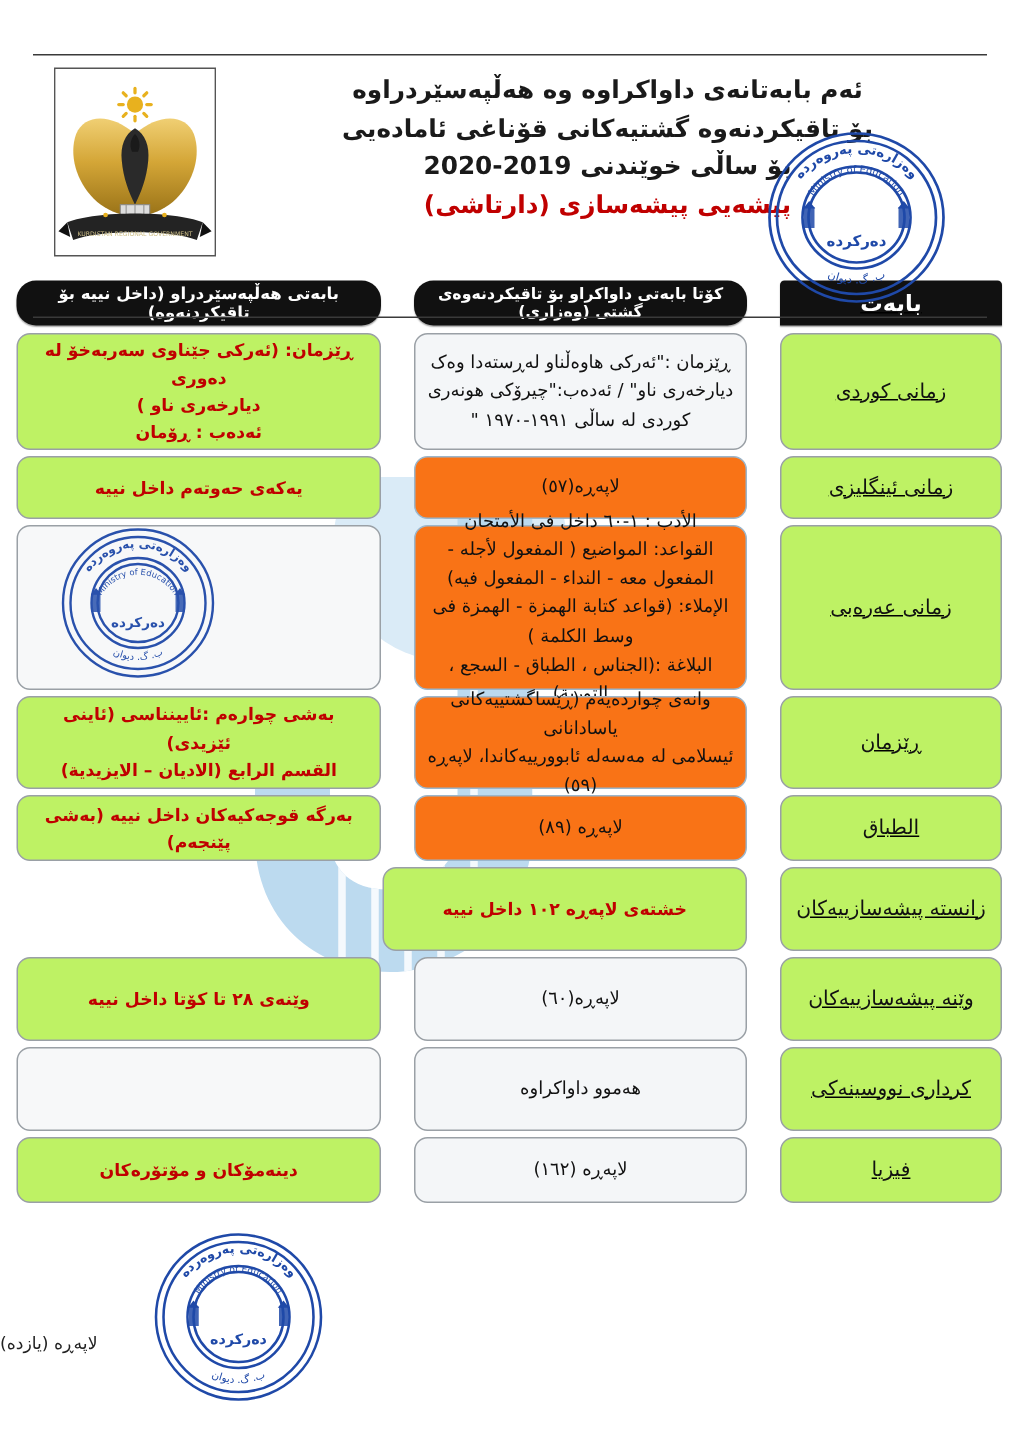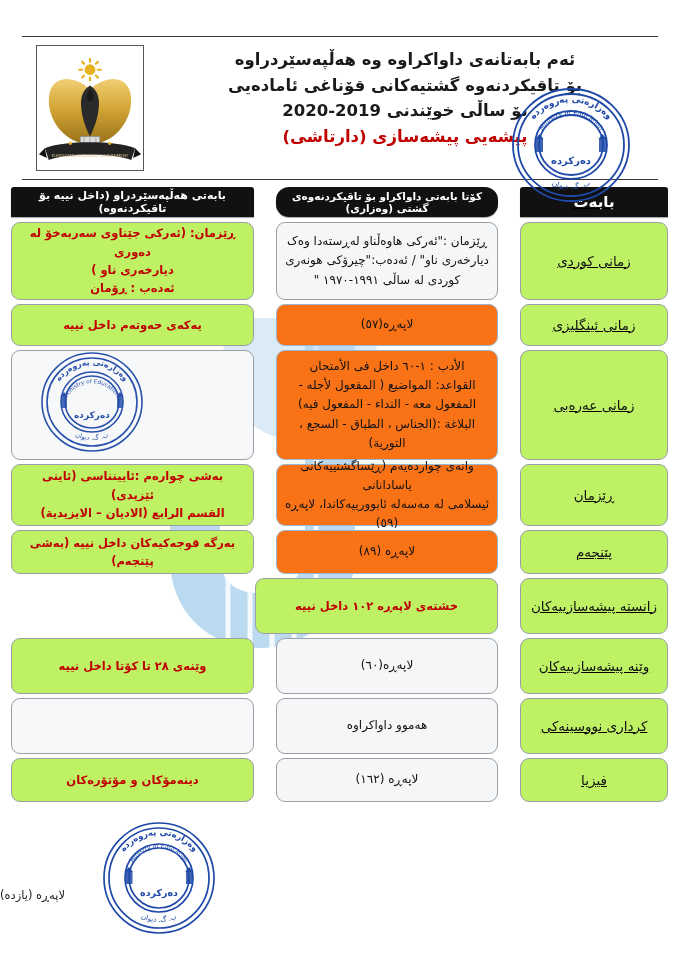--- a/index.html
+++ b/index.html
@@ -24,21 +24,21 @@
     width:250px;height:330px;
     pointer-events:none;
     z-index:1;
     opacity:.92;
   }
 
   
   .header-box{
     position:absolute;
     left:22px;top:36px;
-    width:636px;height:144px;
+    width:636px;height:176px;
     border:1px solid #3a3a3a;
     border-left:none;border-right:none;
     box-sizing:border-box;
     z-index:4;
   }
   .header-inner{
     position:relative;
     width:100%;height:100%;
   }
   .emblem{
@@ -109,21 +109,21 @@
     background:#111;
     color:#fff;
     font-weight:bold;
     border-radius:3px 3px 0 0;
     height:30px;
     margin:0 3px;
     box-shadow:0 1px 1px rgba(0,0,0,.35);
   }
   .head-cell.subject{ font-size:15px; width:164px;}
   .head-cell.required{ font-size:10.5px; width:238px;border-radius:13px;}
-  .head-cell.excluded{ font-size:11px; width:259px;}
+  .head-cell.excluded{ font-size:11px; width:259px;border-radius:13px;}
 
   
   .body-row{ margin-top:4px; }
   .pill{
     border:1px solid #9aa0a6;
     border-radius:9px;
     background:#bef264;
     margin:0 3px;
     color:#111;
     font-size:12.5px;
@@ -338,20 +338,21 @@
         </div>
         <div class="row body-row h-arabic">
           <div class="cell c-subject">
             <div class="pill subject cell h-arabic">زمانی عەرەبی</div>
           </div>
           <div class="cell c-required">
             <div class="pill required cell multiline h-arabic tint">
               <div class="cell-text">
                 <span>الأدب : ١-٦٠ داخل فى الأمتحان</span>
                 <span>القواعد: المواضيع ( المفعول لأجله - المفعول معه - النداء - المفعول فيه)</span>
+                <span>الإملاء: (قواعد كتابة الهمزة - الهمزة فى وسط الكلمة )</span>
                 <span>البلاغة :(الجناس ، الطباق - السجع ، التورية)</span>
               </div>
             </div>
           </div>
           <div class="cell c-excluded">
             <div class="pill excluded cell multiline h-arabic blank">
               <div class="cell-text"></div>
             </div>
           </div>
         </div>
@@ -371,21 +372,21 @@
             <div class="pill excluded cell multiline h-religion">
               <div class="cell-text">
                 <span>بەشی چوارەم :ئایینناسی (ئاینی ئێزیدی)</span>
                 <span>القسم الرابع (الاديان – الايزيدية)</span>
               </div>
             </div>
           </div>
         </div>
         <div class="row body-row h-math">
           <div class="cell c-subject">
-            <div class="pill subject cell h-math">پێنجەم</div>
+            <div class="pill subject cell h-math">الطباق</div>
           </div>
           <div class="cell c-required">
             <div class="pill required cell multiline h-math tint">
               <div class="cell-text">
                 <span>لاپەڕە (٨٩)</span>
               </div>
             </div>
           </div>
           <div class="cell c-excluded">
             <div class="pill excluded cell multiline h-math">

